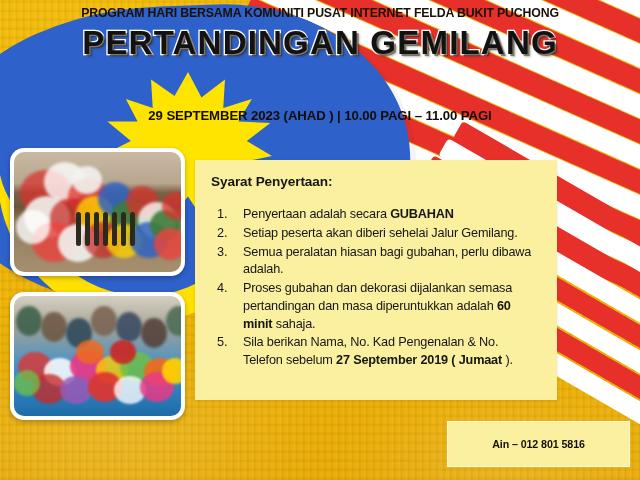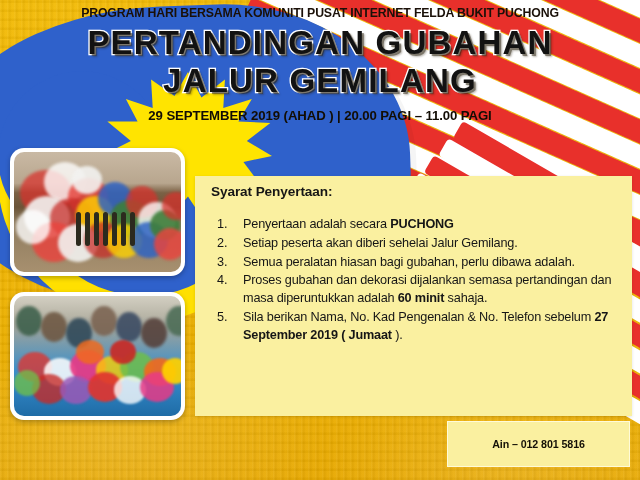--- a/index.html
+++ b/index.html
@@ -184,25 +184,25 @@
   .ph2{
     position:absolute; inset:0;
     background:
       linear-gradient(180deg,#D3CFC2 0%, #B9B6A8 16%, #9FA39B 26%, #3C8FC9 62%, #2C7FBD 80%, #1F6CA6 100%);
   }
   .ph2 .blob{ position:absolute; border-radius:50%; }
 
   
   #content-panel{
     position:absolute;
-    left:195px; top:176px;
-    width:437px; height:240px;
+    left:195px; top:160px;
+    width:362px; height:240px;
     background:#FAF0A0;
     z-index:32;
-    padding:8px 16px 8px 16px;
+    padding:14px 16px 8px 16px;
     box-shadow:0 1px 3px rgba(0,0,0,0.12);
   }
   .panel-title{
     font-size:13.6px;
     font-weight:bold;
     color:#161616;
     margin-bottom:17px;
     letter-spacing:-0.1px;
   }
   ol.rules{
@@ -287,25 +287,24 @@
     </div>
 
   <div class="flag-blue">
     <div class="crescent-mask"></div>
   </div>
   <div class="starburst"></div>
 
   <div class="header-line">PROGRAM HARI BERSAMA KOMUNITI PUSAT INTERNET FELDA BUKIT PUCHONG</div>
 
   <div class="title-wrap">
-    <span class="title-1">PERTANDINGAN GUBAHAN</span>
-    <span class="title-2">JALUR GEMILANG</span>
-  </div>
-
-  <div class="subtitle">29 SEPTEMBER 2019 (AHAD ) | 20.00 PAGI – 11.00 PAGI</div>
+    <span class="title-1">PERTANDINGAN GEMILANG</span>
+  </div>
+
+  <div class="subtitle">29 SEPTEMBER 2023 (AHAD ) | 10.00 PAGI – 11.00 PAGI</div>
 
   <div class="photo" id="photo-top">
     <div class="photo-inner">
       <div class="ph1" id="ph1">
           <div class="blob" style="left: 6px; top: 18px; width: 52px; height: 46px; background: rgb(217, 49, 44); opacity: 0.72; filter: blur(1.4px);"></div>
           <div class="blob" style="left: 30px; top: 10px; width: 42px; height: 40px; background: rgb(255, 255, 255); opacity: 0.78; filter: blur(1.4px);"></div>
           <div class="blob" style="left: 54px; top: 26px; width: 40px; height: 38px; background: rgb(232, 69, 62); opacity: 0.84; filter: blur(1.4px);"></div>
           <div class="blob" style="left: 10px; top: 44px; width: 46px; height: 42px; background: rgb(242, 242, 240); opacity: 0.9; filter: blur(1.4px);"></div>
           <div class="blob" style="left: 36px; top: 46px; width: 44px; height: 40px; background: rgb(200, 42, 38); opacity: 0.72; filter: blur(1.4px);"></div>
           <div class="blob" style="left: 62px; top: 44px; width: 38px; height: 36px; background: rgb(255, 212, 0); opacity: 0.78; filter: blur(1.4px);"></div>
@@ -359,21 +358,21 @@
           <div class="blob" style="left: 0px; top: 74px; width: 26px; height: 26px; background: rgb(111, 191, 74); opacity: 0.78; filter: blur(1.3px);"></div>
           <div class="blob" style="left: 62px; top: 44px; width: 28px; height: 24px; background: rgb(240, 106, 30); opacity: 0.85; filter: blur(1.3px);"></div>
           <div class="blob" style="left: 96px; top: 44px; width: 26px; height: 24px; background: rgb(200, 42, 38); opacity: 0.92; filter: blur(1.3px);"></div>
         </div>
     </div>
   </div>
 
   <div id="content-panel">
     <div class="panel-title">Syarat Penyertaan:</div>
     <ol class="rules" id="rules-list">
-        <li>Penyertaan adalah secara <b>PUCHONG</b></li>
+        <li>Penyertaan adalah secara <b>GUBAHAN</b></li>
         <li>Setiap peserta akan diberi sehelai Jalur Gemilang.</li>
         <li>Semua peralatan  hiasan bagi gubahan, perlu dibawa adalah.</li>
         <li>Proses gubahan dan dekorasi dijalankan semasa pertandingan dan masa diperuntukkan adalah <b>60 minit</b> sahaja.</li>
         <li>Sila berikan Nama, No. Kad Pengenalan &amp; No. Telefon sebelum <b>27 September 2019 ( Jumaat </b>).</li>
       </ol>
   </div>
 
   <div id="contact-box">
     <div class="contact-line">Ain – 012 801 5816</div>
   </div>

